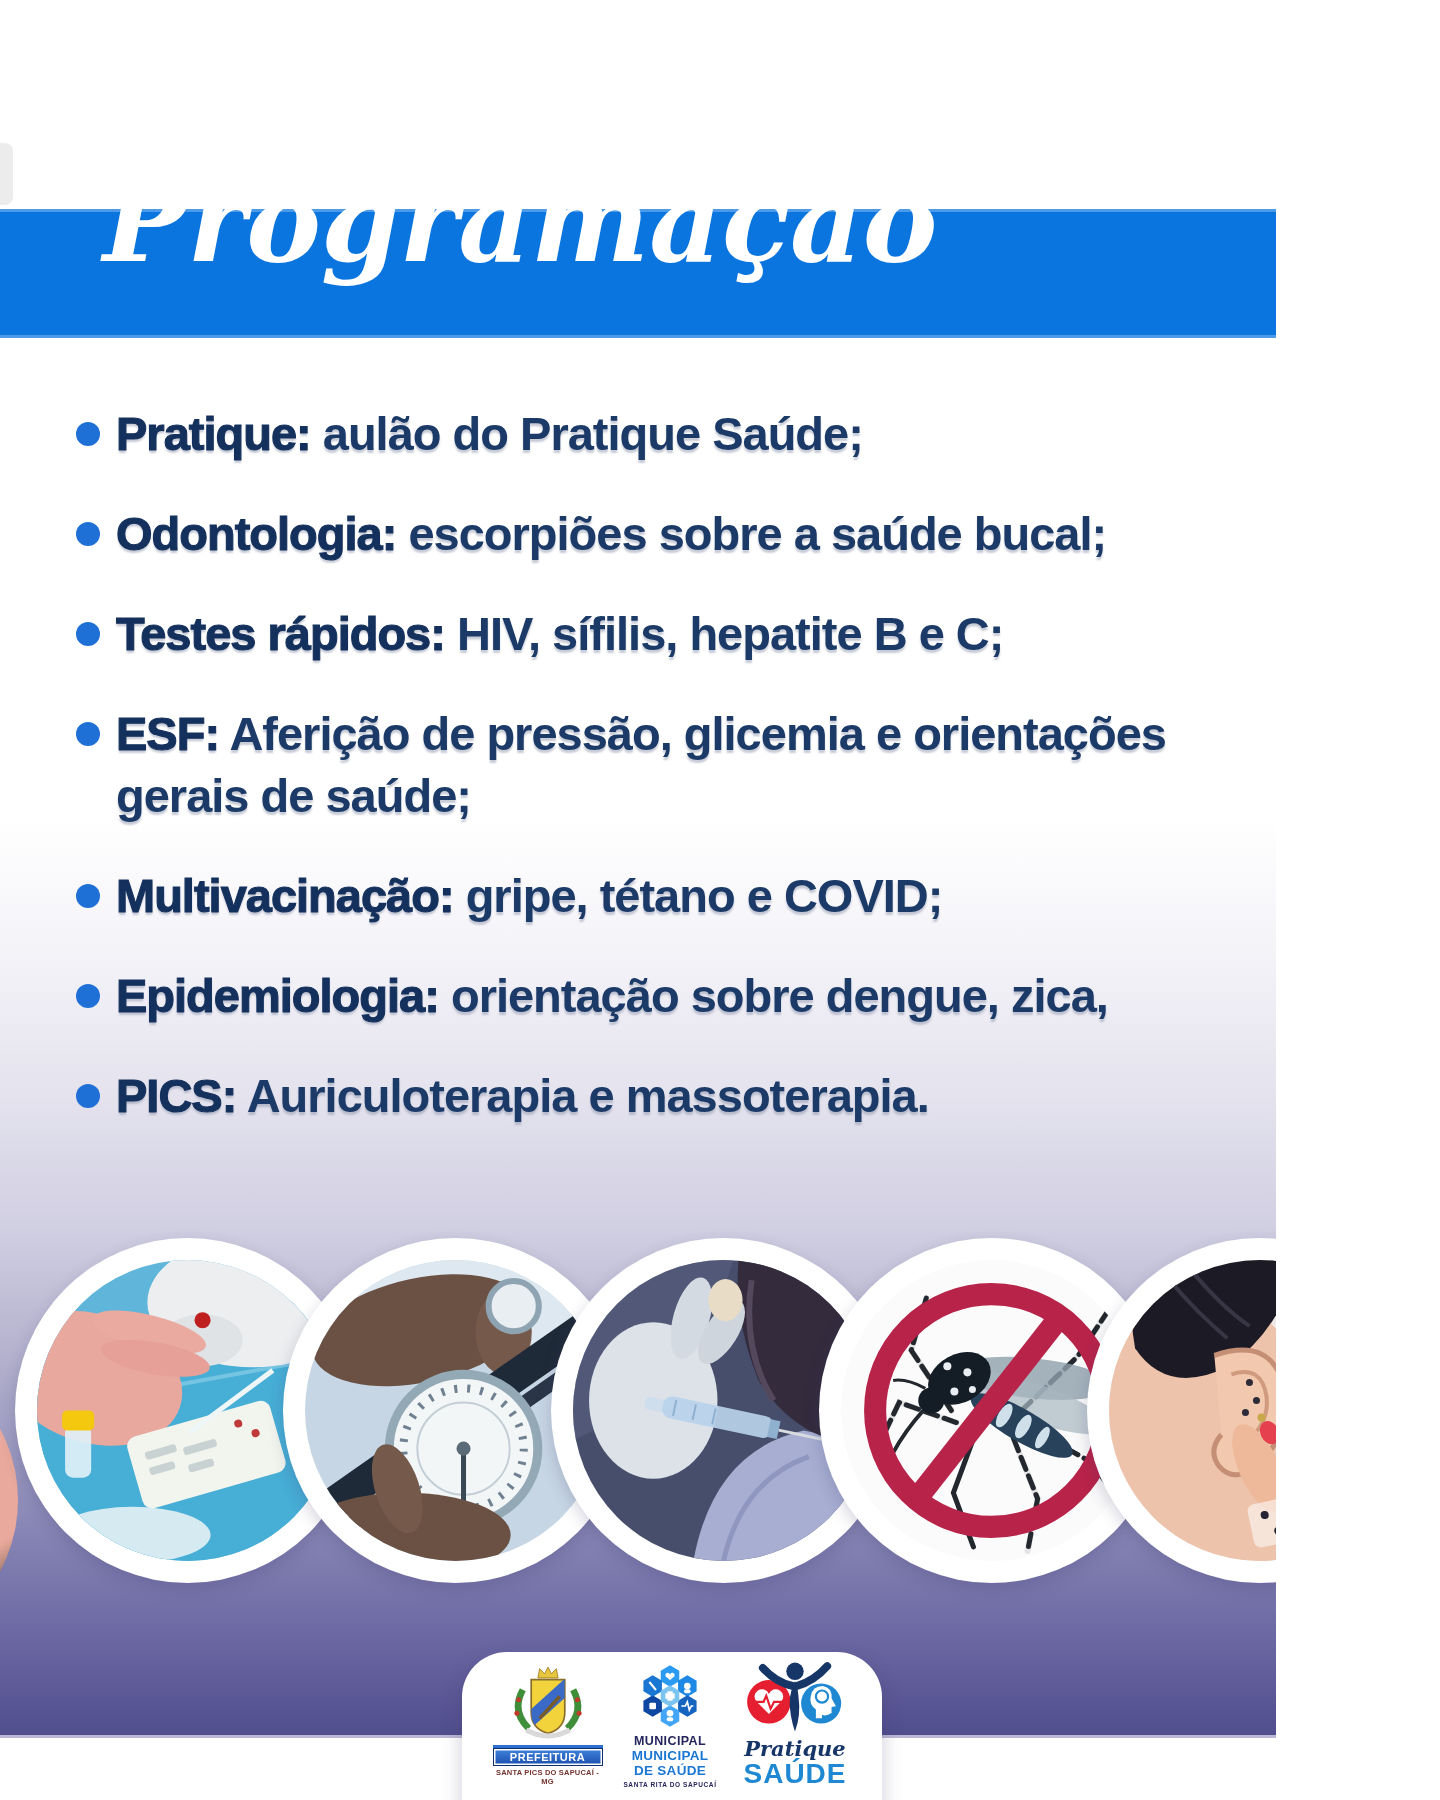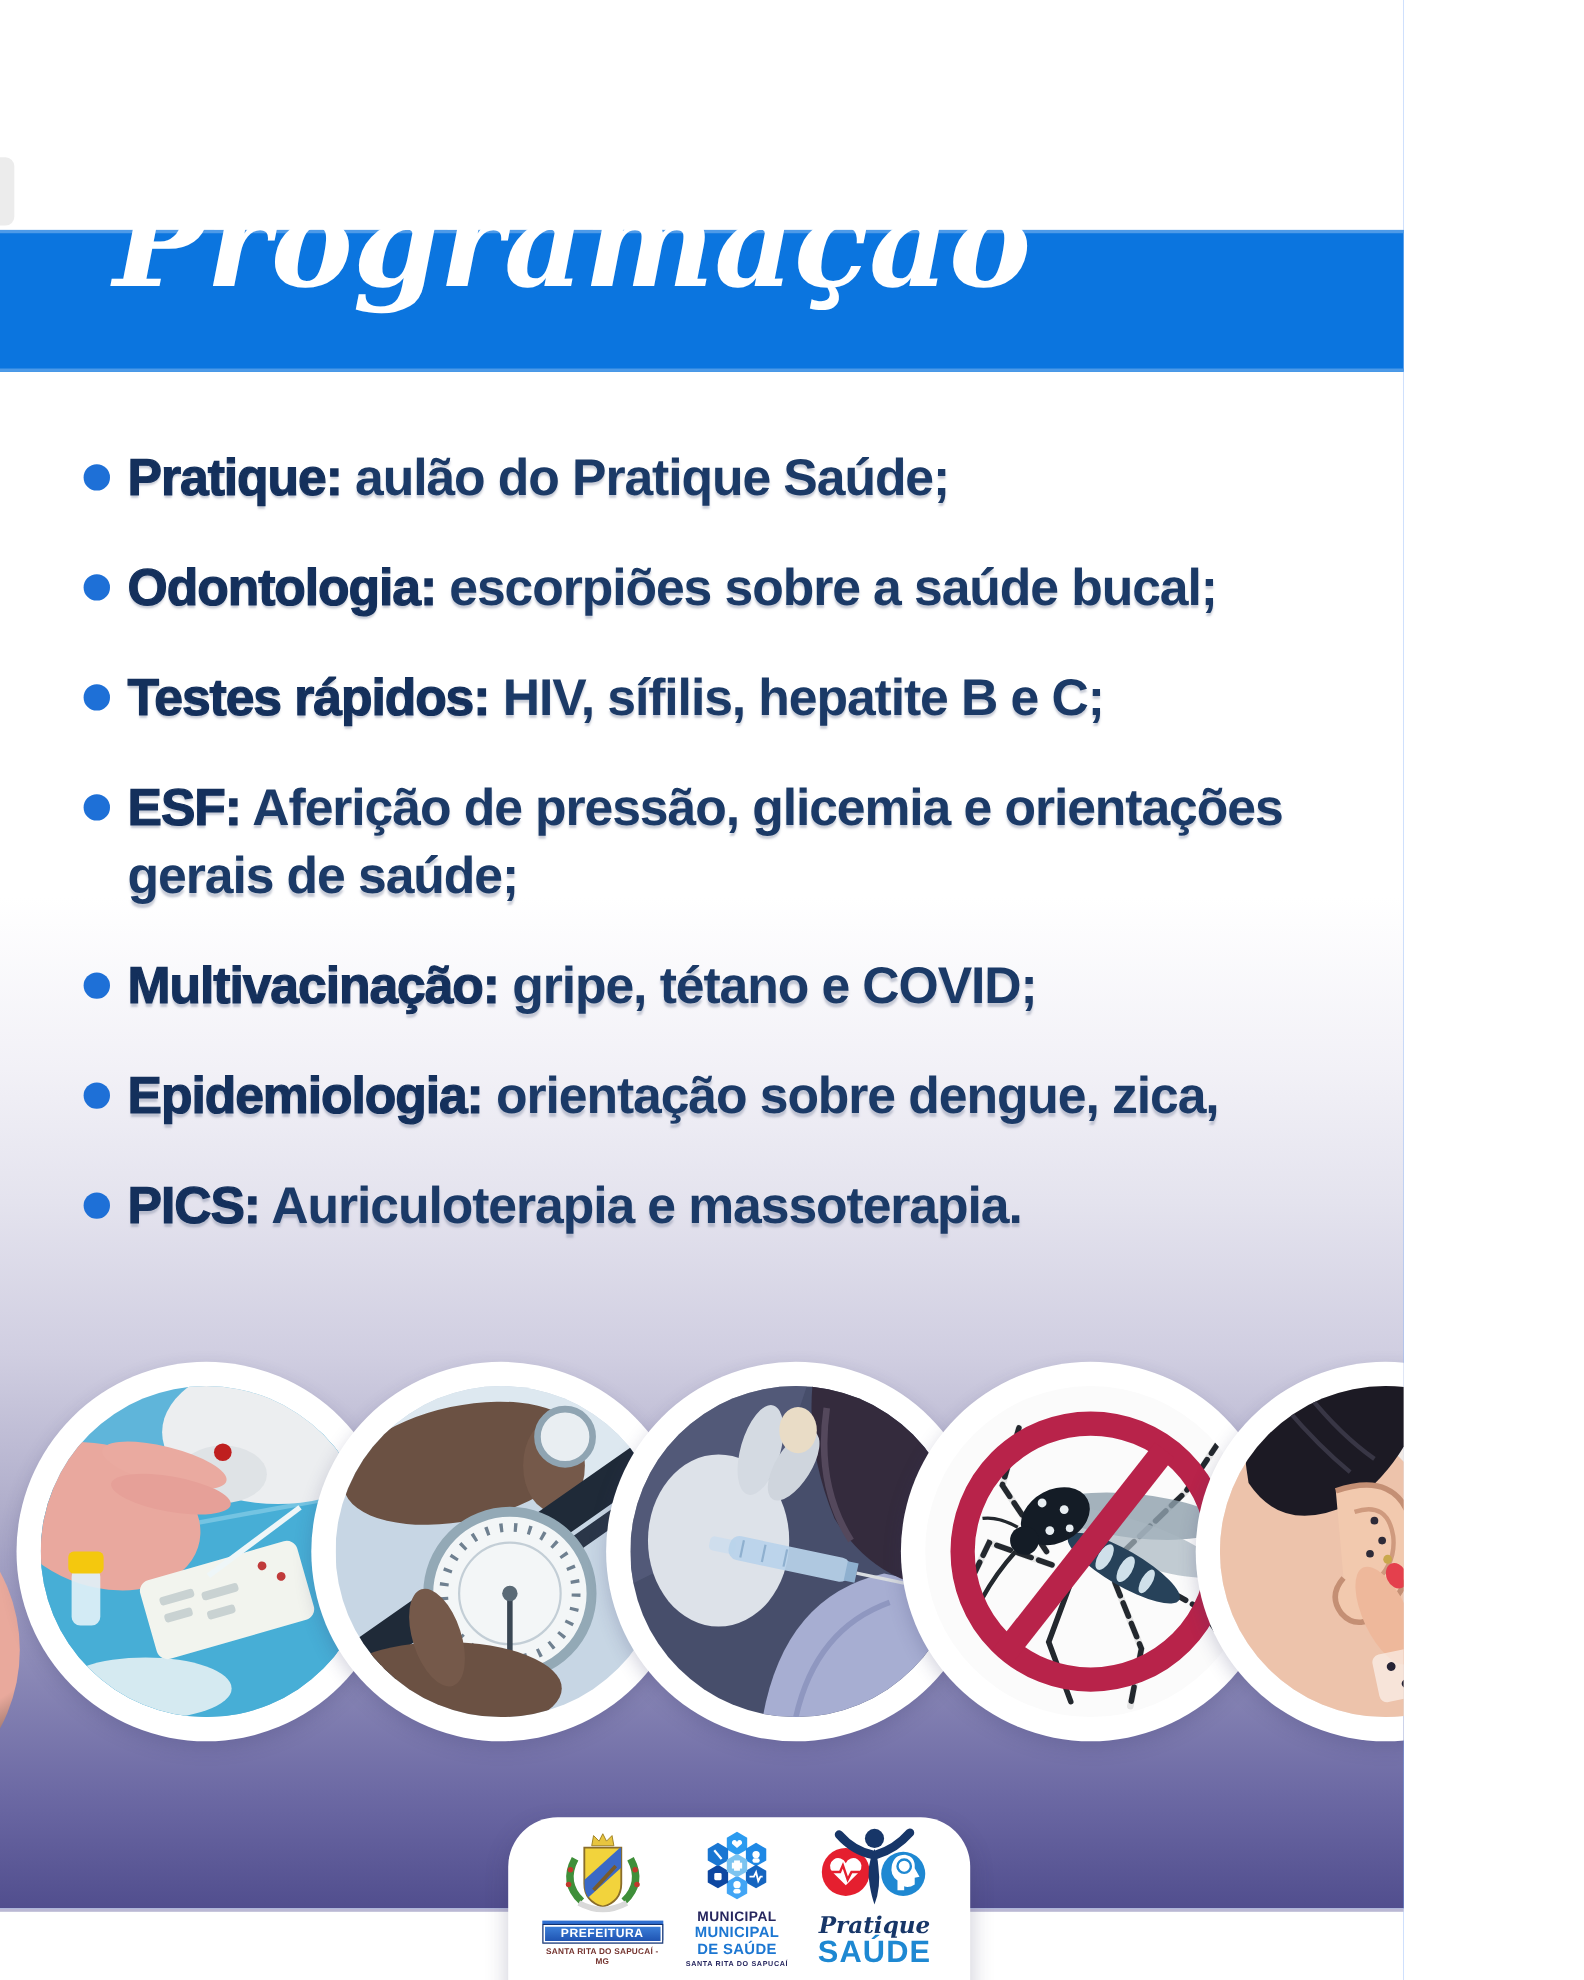--- a/index.html
+++ b/index.html
@@ -1,17 +1,17 @@
 <!DOCTYPE html>
 <html><head>
 <meta charset="utf-8">
 <style>
   html,body{margin:0;padding:0;}
   body{width:1440px;height:1800px;background:#fff;font-family:"Liberation Sans",sans-serif;}
-  .canvas{position:relative;width:1276px;height:1800px;overflow:hidden;background:#3b82f6;}
+  .canvas{position:relative;width:1276px;height:1800px;overflow:hidden;background:#d946ef;}
 
   
   .bg{position:absolute;left:0;top:0;width:1440px;height:1735px;
       background:linear-gradient(180deg,#ffffff 0%,#ffffff 47%,#f2f1f7 56%,#e4e3ee 63%,
       #d0cee1 71%,#b0aecb 79%,#8d8bb8 87%,#6c69a4 94%,#514e8e 100%);}
   .bottom-strip{position:absolute;left:0;top:1735px;width:1440px;height:65px;background:#ffffff;border-top:3px solid #bab8d4;}
   .corner-artifact{position:absolute;left:0;top:143px;width:13px;height:62px;background:#ececec;border-radius:0 8px 8px 0;}
 
   
   .title-band{position:absolute;left:0;top:209px;width:1440px;height:129px;background:#0b75df;
@@ -259,21 +259,21 @@
             <path d="M30 16 L70 16 L70 55 Q70 74 50 80 Q30 74 30 55 Z"></path>
           </clipPath>
         <path d="M30 16 L70 16 L70 55 Q70 74 50 80 Q30 74 30 55 Z" fill="#f2d33c" stroke="#8a6d2a" stroke-width="2"></path>
         <g clip-path="url(#shieldclip)">
           <rect x="18" y="36" width="70" height="17" fill="#3b69c6" transform="rotate(-42 50 45)"></rect>
           <line x1="40" y1="62" x2="64" y2="36" stroke="#7a5b28" stroke-width="4"></line>
         </g>
         <path d="M24 76 Q50 90 76 76" stroke="#d9d9d9" stroke-width="6" fill="none"></path>
       </svg>
       <div class="pref-banner">PREFEITURA</div>
-      <div class="pref-sub">SANTA RITA DO SAPUCAÍ - MG</div>
+      <div class="pref-sub">SANTA PICS DO SAPUCAÍ - MG</div>
     </div>
 
     <div class="logo logo-sec">
       <svg width="78" height="64" viewBox="0 0 110 96">
         <g stroke-linejoin="round">
           <polygon points="55,2 68.9,10 68.9,26 55,34 41.1,26 41.1,10" fill="#2a9bf0"></polygon>
           <polygon points="81,17 94.9,25 94.9,41 81,49 67.1,41 67.1,25" fill="#1e88e5"></polygon>
           <polygon points="81,47 94.9,55 94.9,71 81,79 67.1,71 67.1,55" fill="#1565c0"></polygon>
           <polygon points="55,62 68.9,70 68.9,86 55,94 41.1,86 41.1,70" fill="#42a5f5"></polygon>
           <polygon points="29,47 42.9,55 42.9,71 29,79 15.1,71 15.1,55" fill="#0d47a1"></polygon>

